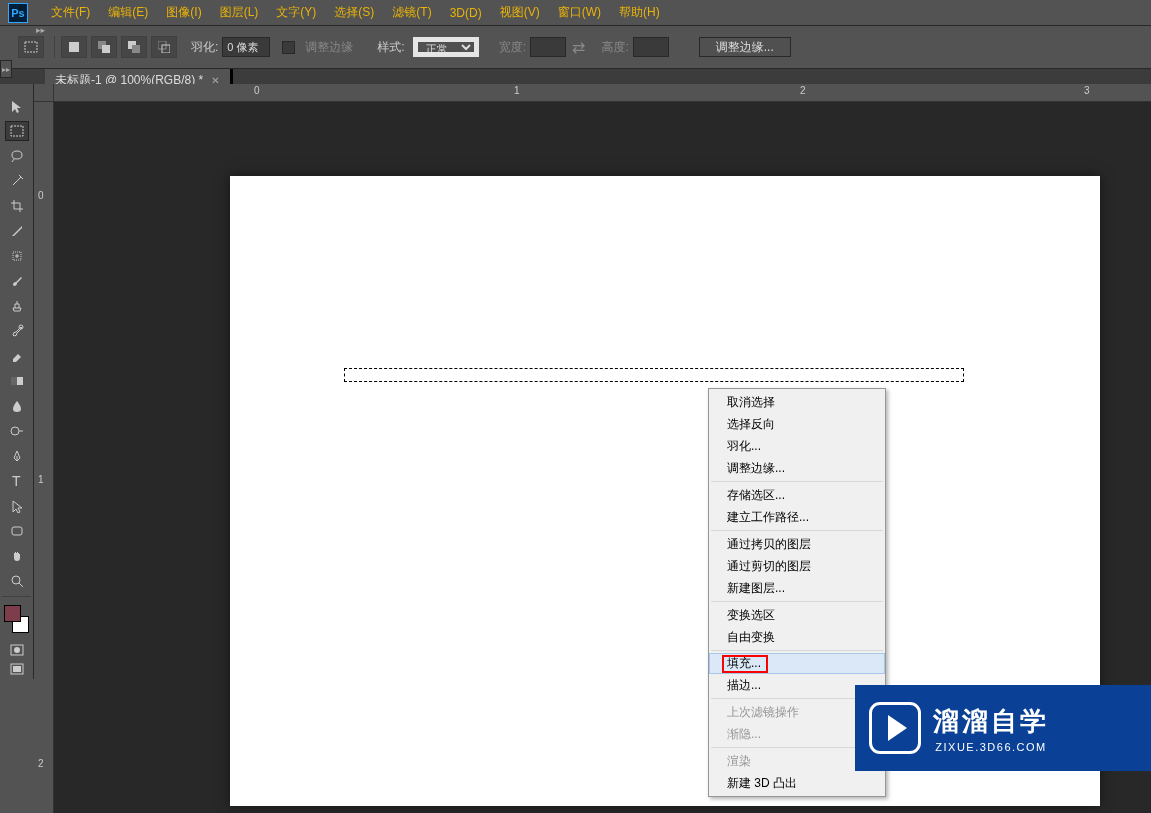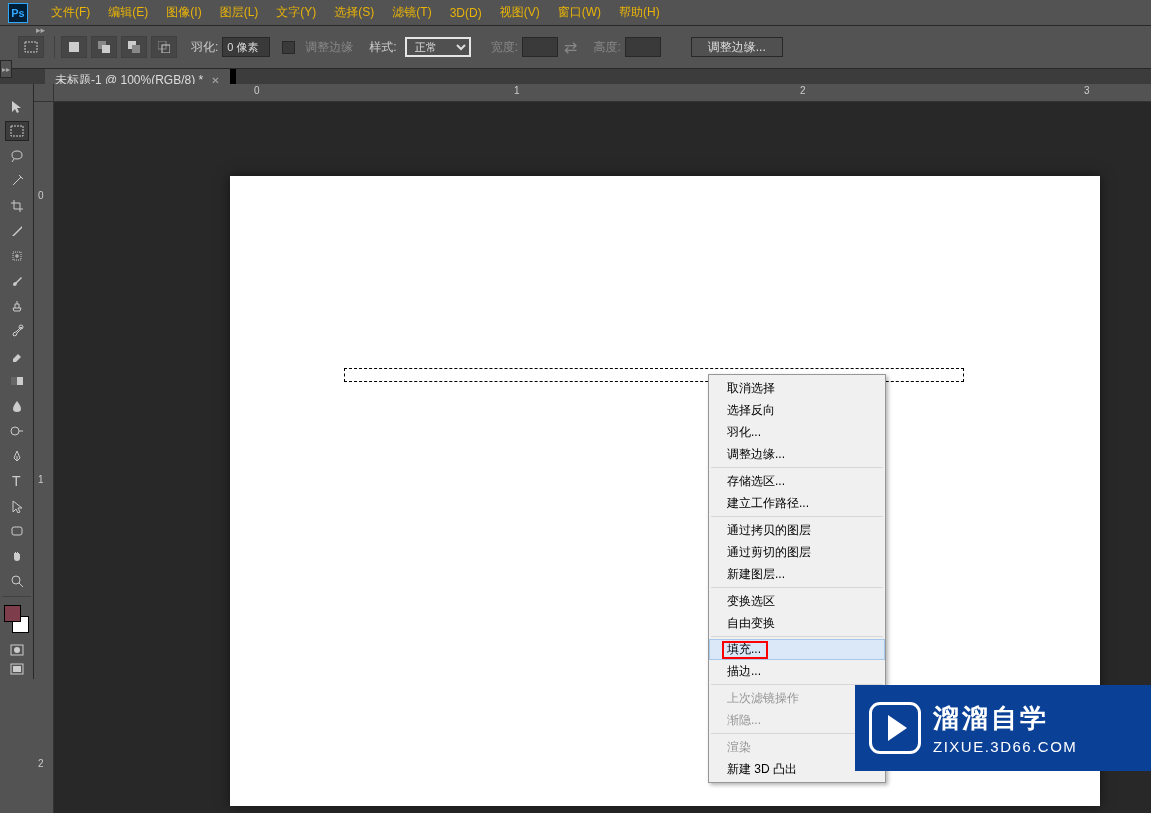--- a/index.html
+++ b/index.html
@@ -8,25 +8,25 @@
 .menubar { height: 25px; background: #535353; display: flex; align-items: center; padding-left: 8px; }
 .ps-logo { width: 20px; height: 20px; background: linear-gradient(135deg, #001e36, #001e36); border: 1px solid #31a8ff; display: flex; align-items: center; justify-content: center; color: #31a8ff; font-size: 11px; font-weight: bold; margin-right: 14px; text-align: right; }
 .menu-item { color: #eab308; font-size: 12px; padding: 0 9px; cursor: pointer; }
 
 .options-bar { height: 44px; background: #535353; border-top: 1px solid #282828; border-bottom: 1px solid #282828; display: flex; align-items: center; padding-left: 18px; }
 .opt-icon { width: 26px; height: 22px; border: 1px solid #404040; background: #464646; margin-right: 4px; display: flex; align-items: center; justify-content: center; color: #ccc; font-size: 11px; }
 .opt-sep { width: 1px; height: 22px; background: #404040; margin: 0 6px; }
 .opt-label { color: #ccc; font-size: 12px; margin: 0 4px 0 10px; }
 .opt-input { width: 48px; height: 20px; background: #3a3a3a; border: 1px solid #282828; color: #ddd; font-size: 11px; padding: 0 4px; }
 .opt-check { width: 13px; height: 13px; background: #3a3a3a; border: 1px solid #282828; margin-left: 12px; }
-.opt-select { width: 66px; height: 20px; background: #505050; border: 2px solid #e5e5e5; color: #ddd; font-size: 11px; padding: 0 4px; margin-left: 4px; }
+.opt-select { width: 66px; height: 20px; background: #505050; border: 5px solid #e5e5e5; color: #ddd; font-size: 11px; padding: 0 4px; margin-left: 4px; }
 .opt-btn { height: 20px; background: #505050; border: 1px solid #282828; color: #ddd; font-size: 12px; padding: 0 16px; cursor: pointer; }
 
 .tab-bar { height: 24px; background: #3c3c3c; display: flex; align-items: center; padding-left: 45px; border-bottom: 1px solid #282828; }
-.doc-tab { height: 24px; background: #535353; display: flex; align-items: center; padding: 0 10px; color: #ddd; font-size: 12px; border-right: 6px solid #000000; }
+.doc-tab { height: 24px; background: #535353; display: flex; align-items: center; padding: 0 10px; color: #ddd; font-size: 12px; border-right: 3px solid #000000; }
 .tab-close { margin-left: 8px; color: #aaa; cursor: pointer; font-size: 10px; }
 
 .toolbox { position: absolute; left: 0; top: 84px; width: 34px; background: #535353; border-right: 1px solid #282828; padding-top: 10px; }
 .tool-btn { width: 24px; height: 20px; margin: 2px auto 5px; display: flex; align-items: center; justify-content: center; color: #ccc; font-size: 14px; cursor: pointer; position: relative; }
 .tool-btn.selected { background: #3c3c3c; border: 1px solid #222; }
 .swatches { margin: 8px 4px; position: relative; height: 28px; }
 .swatch-fg { position: absolute; width: 17px; height: 17px; background: #7d3d4a; border: 1px solid #000; left: 0; top: 0; }
 .swatch-bg { position: absolute; width: 17px; height: 17px; background: #fff; border: 1px solid #000; right: 0; bottom: 0; }
 .mini-btn { width: 20px; height: 17px; margin: 2px auto; display: flex; align-items: center; justify-content: center; color: #ccc; font-size: 11px; cursor: pointer; }
 
@@ -36,33 +36,33 @@
 .ruler-corner { position: absolute; left: 0; top: 0; width: 20px; height: 18px; background: #535353; border-right: 1px solid #333; border-bottom: 1px solid #333; }
 .ruler-tick { position: absolute; color: #ccc; font-size: 10px; }
 .ruler-h .ruler-tick { top: 1px; }
 .ruler-v .ruler-tick { left: 4px; writing-mode: horizontal-tb; }
 
 .canvas-area { position: absolute; left: 20px; top: 18px; right: 0; bottom: 0; background: #282828; }
 .canvas { position: absolute; left: 176px; top: 74px; width: 870px; height: 630px; background: #fff; box-shadow: 0 0 12px rgba(0,0,0,0.5); }
 
 .selection { position: absolute; left: 290px; top: 266px; width: 620px; height: 14px; border: 1.5px dashed #000; }
 
-.context-menu { position: absolute; left: 708px; top: 374px; width: 178px; background: #f0f0f0; border: 1px solid #979797; box-shadow: 2px 2px 4px rgba(0,0,0,0.3); padding: 2px 0; }
+.context-menu { position: absolute; left: 708px; top: 388px; width: 178px; background: #f0f0f0; border: 1px solid #979797; box-shadow: 2px 2px 4px rgba(0,0,0,0.3); padding: 2px 0; }
 .ctx-item { height: 22px; display: flex; align-items: center; padding: 0 18px; font-size: 12px; color: #000; cursor: pointer; }
 .ctx-item.disabled { color: #969696; cursor: default; }
 .ctx-item.highlight { background: #dbe8f7; border: 1px solid #a8c8ea; height: 21px; padding: 0 17px; }
 .ctx-sep { height: 1px; background: #d7d7d7; margin: 2px 2px; }
 .ctx-highlight-box { position: absolute; border: 2px solid #ff0000; pointer-events: none; }
 
 .watermark { position: absolute; right: 0; bottom: 42px; width: 296px; height: 86px; background: #0a4095; display: flex; align-items: center; padding: 0 14px; margin-top: 35px; }
 .wm-icon { width: 52px; height: 52px; border: 3px solid #fff; border-radius: 11px; display: flex; align-items: center; justify-content: center; margin-right: 12px; }
 .wm-play { width: 0; height: 0; border-left: 19px solid #fff; border-top: 13px solid transparent; border-bottom: 13px solid transparent; margin-left: 5px; }
 .wm-text { color: #fff; }
 .wm-title { font-size: 26px; font-weight: bold; letter-spacing: 3px; }
-.wm-sub { font-size: 15px; letter-spacing: 1.5px; margin-top: 2px; }
+.wm-sub { font-size: 11px; letter-spacing: 1.5px; margin-top: 2px; text-align: center; }
 
 .expand-btn { position: absolute; left: 0; top: 60px; width: 12px; height: 18px; background: #535353; border: 1px solid #282828; display: flex; align-items: center; justify-content: center; color: #aaa; font-size: 8px; }
 .expand-btn2 { position: absolute; left: 36px; top: 25px; width: 10px; height: 10px; color: #aaa; font-size: 9px; }
 
 svg { display: block; }
 </style>
 </head>
 <body>
 
 <div class="menubar">
@@ -109,21 +109,21 @@
   <div class="opt-icon">
     <svg width="12" height="12">
         <rect x="0" y="0" width="8" height="8" fill="none" stroke="#888"></rect>
         <rect x="4" y="4" width="8" height="8" fill="none" stroke="#ccc"></rect>
       </svg>
   </div>
   <span class="opt-label">羽化:</span>
   <input class="opt-input" value="0 像素" style="">
   <div class="opt-check"></div>
   <span class="opt-label" style="color:#888">调整边缘</span>
-  <span class="opt-label" style="margin-left:12px">样式:</span>
+  <span class="opt-label" style="margin-left:20px">样式:</span>
   <select class="opt-select"><option>正常</option></select>
   <span class="opt-label" style="margin-left:20px;color:#888">宽度:</span>
   <input class="opt-input" style="width: 36px;" disabled="">
   <span style="margin:0 6px;color:#888">⇄</span>
   <span class="opt-label" style="color:#888">高度:</span>
   <input class="opt-input" style="width: 36px;" disabled="">
   <div style="width:30px"></div>
   <button class="opt-btn">调整边缘...</button>
 </div>
 

